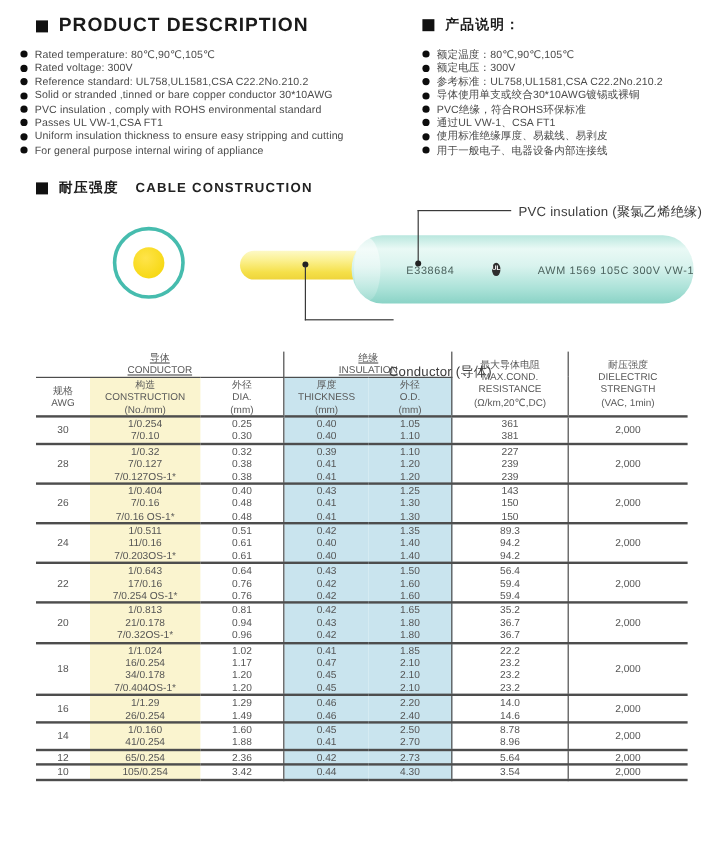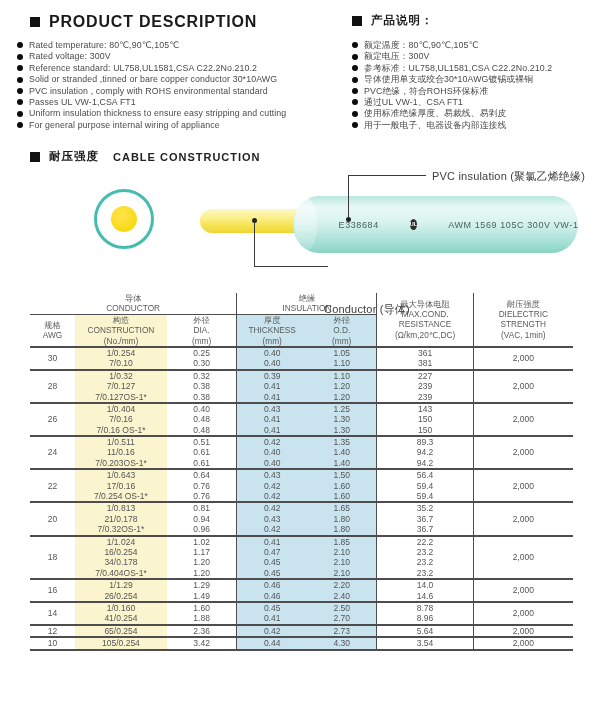--- a/index.html
+++ b/index.html
@@ -44,21 +44,21 @@
   .leader-v,.leader-h{position:absolute;background:#3a3a3a;z-index:5;}
   .leader-dot{position:absolute;width:5px;height:5px;border-radius:50%;background:#222;z-index:5;}
   .callout{position:absolute;font-size:11px;color:#3d3d3d;white-space:nowrap;z-index:5;letter-spacing:0.2px;}
 
   
   #spec-table{position:absolute;left:30px;top:293px;width:543px;border-collapse:collapse;table-layout:fixed;}
   #spec-table th,#spec-table td{padding:0;text-align:center;font-weight:normal;color:#555;}
   #spec-table th{font-size:8.3px;line-height:9.8px;color:#5a5a5a;}
   #spec-table td{font-size:8.5px;vertical-align:middle;}
   .ln{height:10.4px;line-height:10.4px;white-space:nowrap;}
-  .grp-th{border-bottom:1px solid var(--rule,#4d4d4d);padding-top:5px;padding-bottom:3px;}
+  .grp-th{border-bottom:1px solid var(--rule,#4d4d4d);padding-top:5px;padding-bottom:3px;text-decoration:underline;}
   .vline{border-right:1px solid var(--rule,#4d4d4d);}
   .sub-th{padding-top:4px;padding-bottom:5px;border-bottom:2px solid var(--rule,#4d4d4d);vertical-align:middle;}
   .span-th{border-bottom:2px solid var(--rule,#4d4d4d);vertical-align:middle;}
   .col-construction{background:var(--band-yellow,#FAF4CF);}
   .col-thickness,.col-od{background:var(--band-blue,#C9E4EE);}
   tbody tr{border-bottom:2px solid var(--rule,#4d4d4d);}
   tbody td{padding-top:3px;padding-bottom:3px;}
 </style>
 </head>
 <body>

